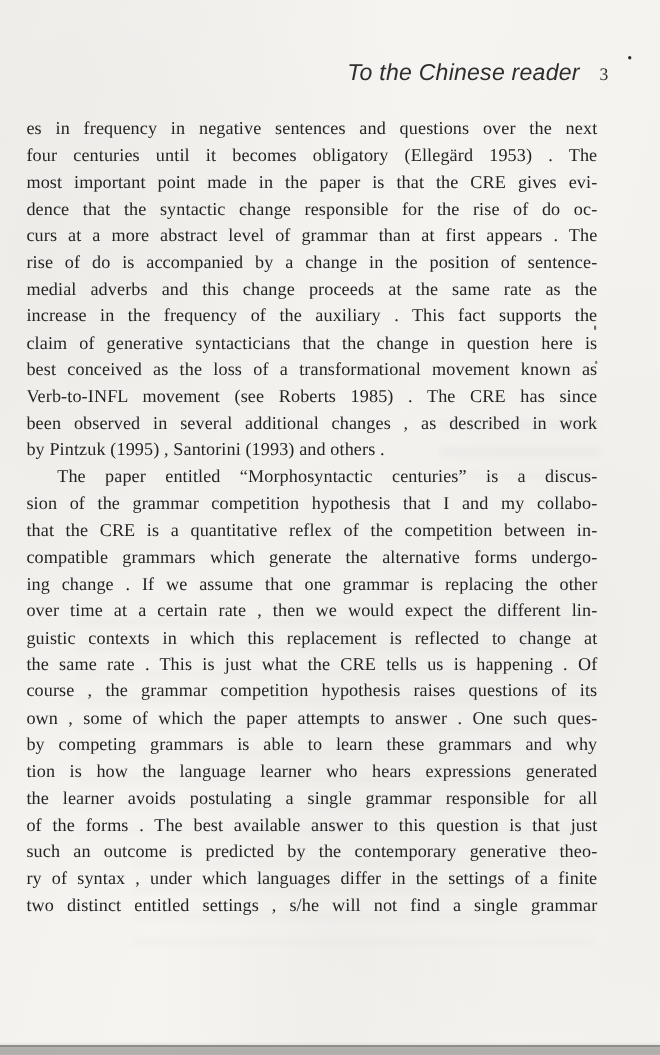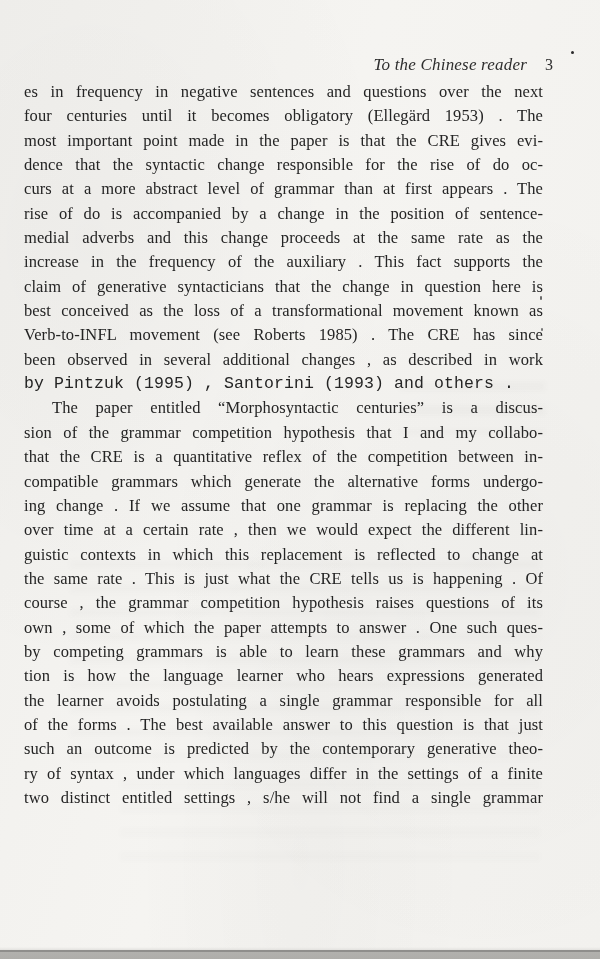--- a/index.html
+++ b/index.html
@@ -18,47 +18,47 @@
   .running-header {
     position: absolute;
     top: 55px;
     right: 47px;
     display: flex;
     align-items: baseline;
     gap: 18px;
     color: #2e2e2e;
   }
   .running-header .title {
-    font-family: Liberation Serif, serif;
+    font-family: Liberation Sans, sans-serif;
     font-style: italic;
-    font-size: 17px;
+    font-size: 21px;
     letter-spacing: 0.2px;
   }
   .running-header .pagenum {
     font-family: "Liberation Serif", serif;
     font-size: 16px;
     font-style: normal;
   }
   .text-block {
     position: absolute;
     left: 24px;
-    top: 80px;
+    top: 105px;
     width: 519px;
     font-size: 16.5px;
     line-height: 24.35px;
     color: #242424;
     letter-spacing: 0.1px;
   }
   .line {
     text-align: justify;
     text-align-last: justify;
     height: 24.35px;
     white-space: normal;
   }
-  .line.para-end { text-align-last: left; font-family: Liberation Mono, monospace; }
+  .line.para-end { text-align-last: left; }
   .line.indent { text-indent: 28px; }
   .em { }
   
   .ghost {
     position: absolute;
     filter: blur(2.5px);
     opacity: 0.55;
     pointer-events: none;
     background: repeating-linear-gradient(180deg,
       rgba(110,110,110,0.07) 0px, rgba(110,110,110,0.07) 9px,

